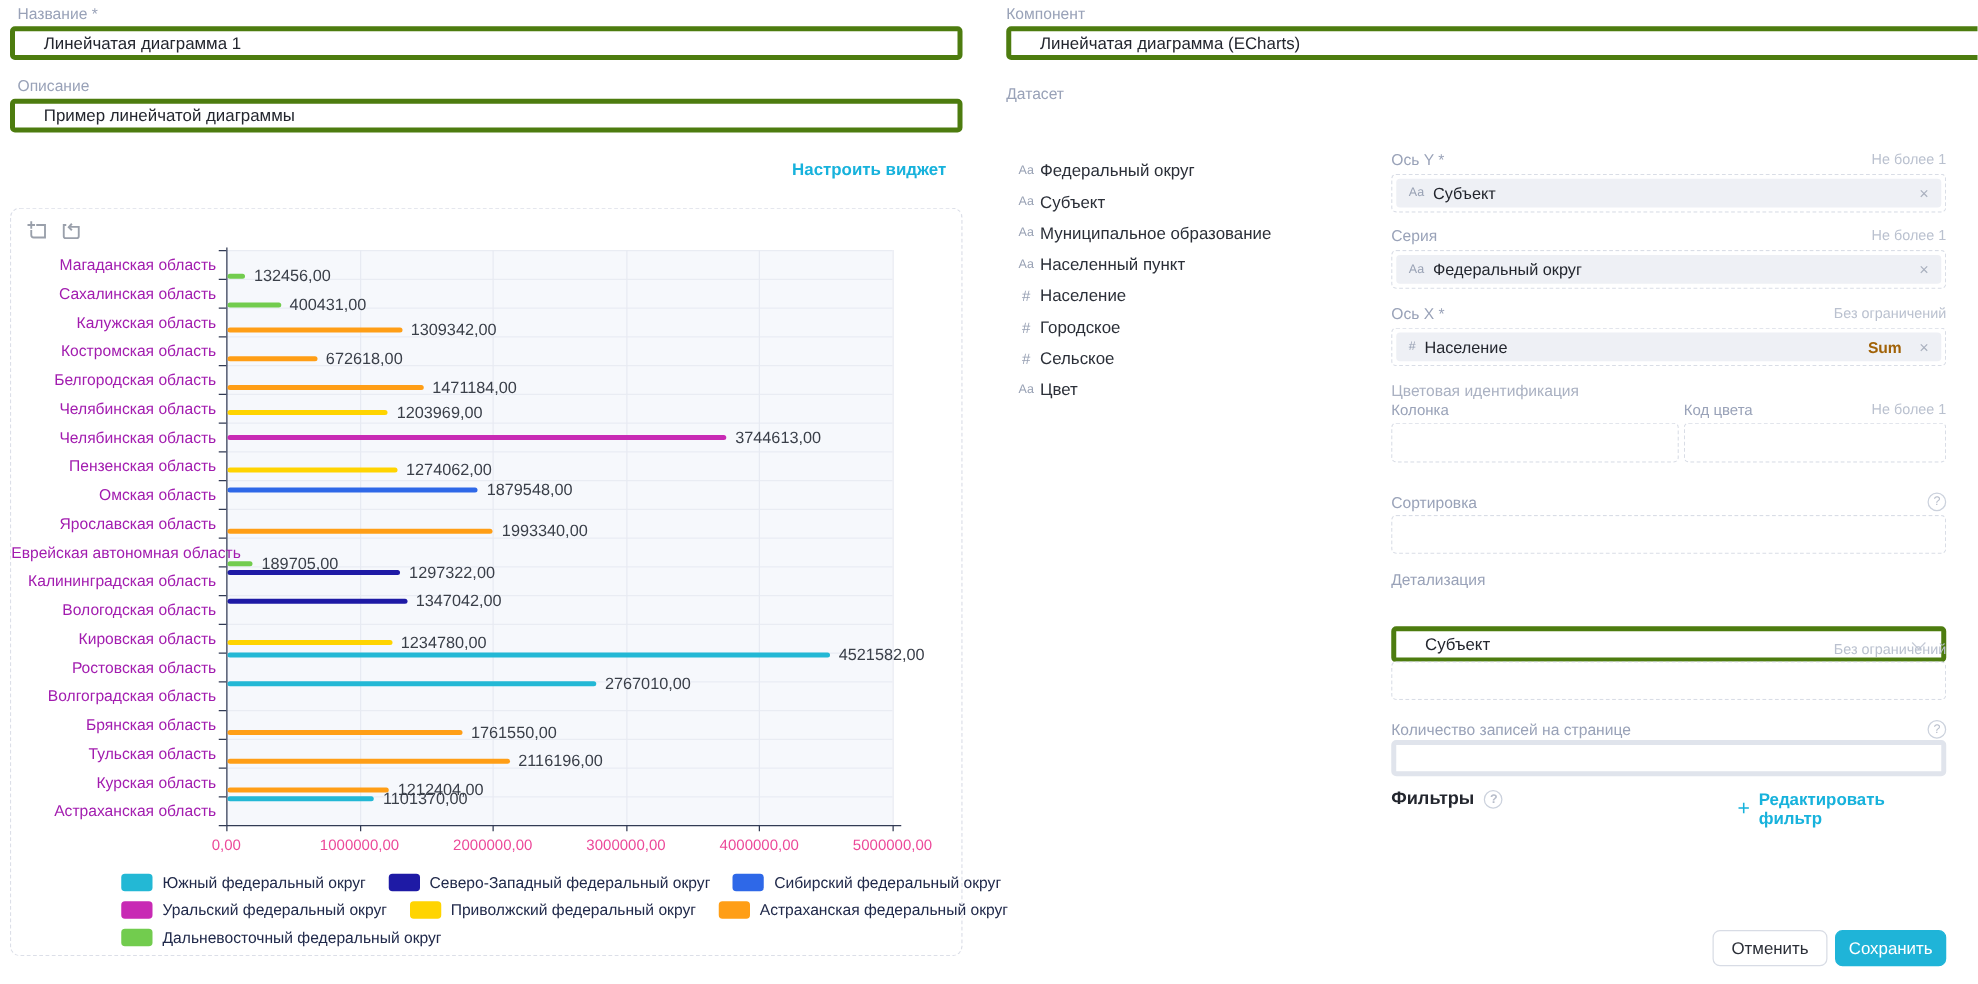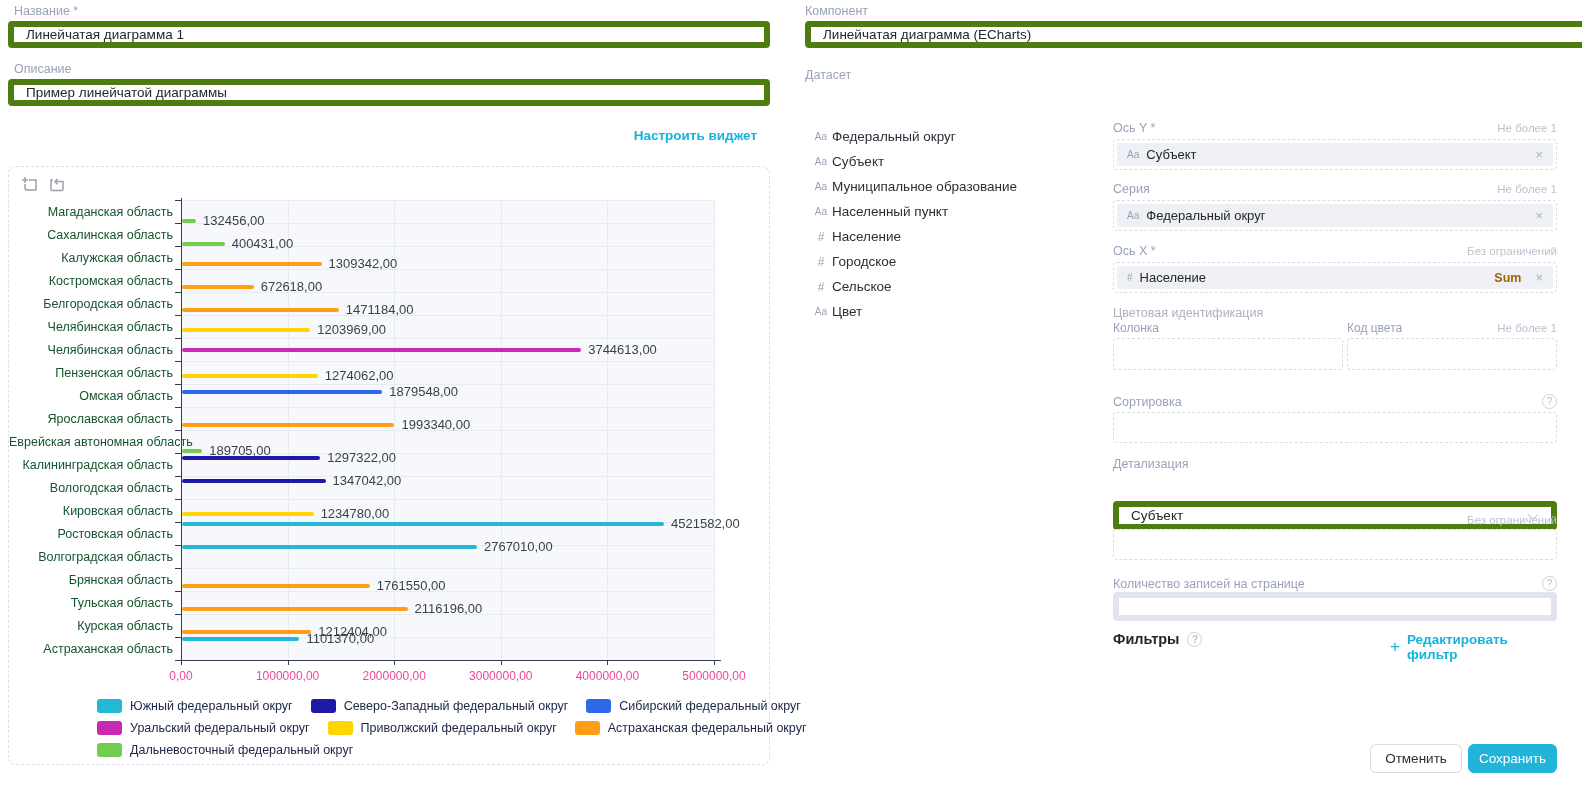--- a/index.html
+++ b/index.html
@@ -2,22 +2,22 @@
 <html><head>
 <meta charset="utf-8">
 <style>
   * { box-sizing: border-box; margin: 0; padding: 0; }
   html,body { width:1582px; height:787px; background:#fff; overflow:hidden;
     font-family:"Liberation Sans", sans-serif; }
   .page { position:relative; width:1582px; height:787px; }
   .abs { position:absolute; }
   .lbl { color:#99a2b8; font-size:12.5px; }
   .limit { color:#bac1cf; font-size:11.5px; }
-  .input { border:6px solid #4d7c0f; border-radius:4px; background:#fff;
-    font-size:13.5px; color:#23262e; display:flex; align-items:center; padding:0 12px; }
+  .input { border:4px solid #4d7c0f; border-radius:4px; background:#fff;
+    font-size:13.5px; color:#23262e; display:flex; align-items:center; padding:0 23px; }
   .select { justify-content:flex-start; position:relative; }
   .chev { position:absolute; right:14px; top:50%; width:8px; height:8px;
     border-right:1.5px solid #c5cad6; border-bottom:1.5px solid #c5cad6;
     transform:translateY(-70%) rotate(45deg); }
   .link { color:#17b2dc; font-size:13.5px; cursor:pointer; }
   .dashed-box { border:1px dashed #d9dde6; border-radius:4px; background:#fff;
     display:flex; align-items:center; padding:3px; }
   .chip { background:#eef0f5; border-radius:3px; height:100%; width:100%;
     display:flex; align-items:center; padding:0 10px; font-size:13px; color:#23262e; }
   .chip-icon { font-size:10px; color:#98a1b4; margin-right:7px; }
@@ -31,21 +31,21 @@
   .field-row { display:flex; align-items:center; height:25px; cursor:grab; }
   .field-icon { width:22px; font-size:10px; color:#98a1b4; text-align:center; flex:0 0 auto; }
   .field-icon.num { font-size:12px; }
   .field-name { font-size:13.5px; color:#2b2f38; }
   .btn { display:flex; align-items:center; justify-content:center; border-radius:6px;
     font-size:13.5px; cursor:pointer; }
   .btn-cancel { border:1px solid #d8dce5; background:#fff; color:#2b2f38; }
   .btn-save { background:#1fb4d8; color:#fff; border:1px solid #1fb4d8; }
   .chart-card { border:1px dashed #dcdfe8; border-radius:8px; background:#fff; }
   .cat-label { position:absolute; left:0; width:164px; height:18px; line-height:18px;
-    text-align:right; font-size:12.5px; color:#14532d; white-space:nowrap; }
+    text-align:right; font-size:12.5px; color:#a21caf; white-space:nowrap; }
   .val-label { position:absolute; height:18px; line-height:18px; font-size:13px;
     color:#3a3f49; white-space:nowrap; }
   .bar { position:absolute; height:4px; border-radius:2px; }
   .gridline-v { position:absolute; width:1px; background:#e7eaf2; }
   .gridline-h { position:absolute; height:1px; background:#e9ecf3; }
   .axis { position:absolute; background:#323b54; }
   .tick { position:absolute; background:#323b54; }
   .x-tick-label { position:absolute; width:96px; text-align:center; font-size:12px;
     color:#ec4899; }
   .legend { position:absolute; left:88px; top:532px; }

